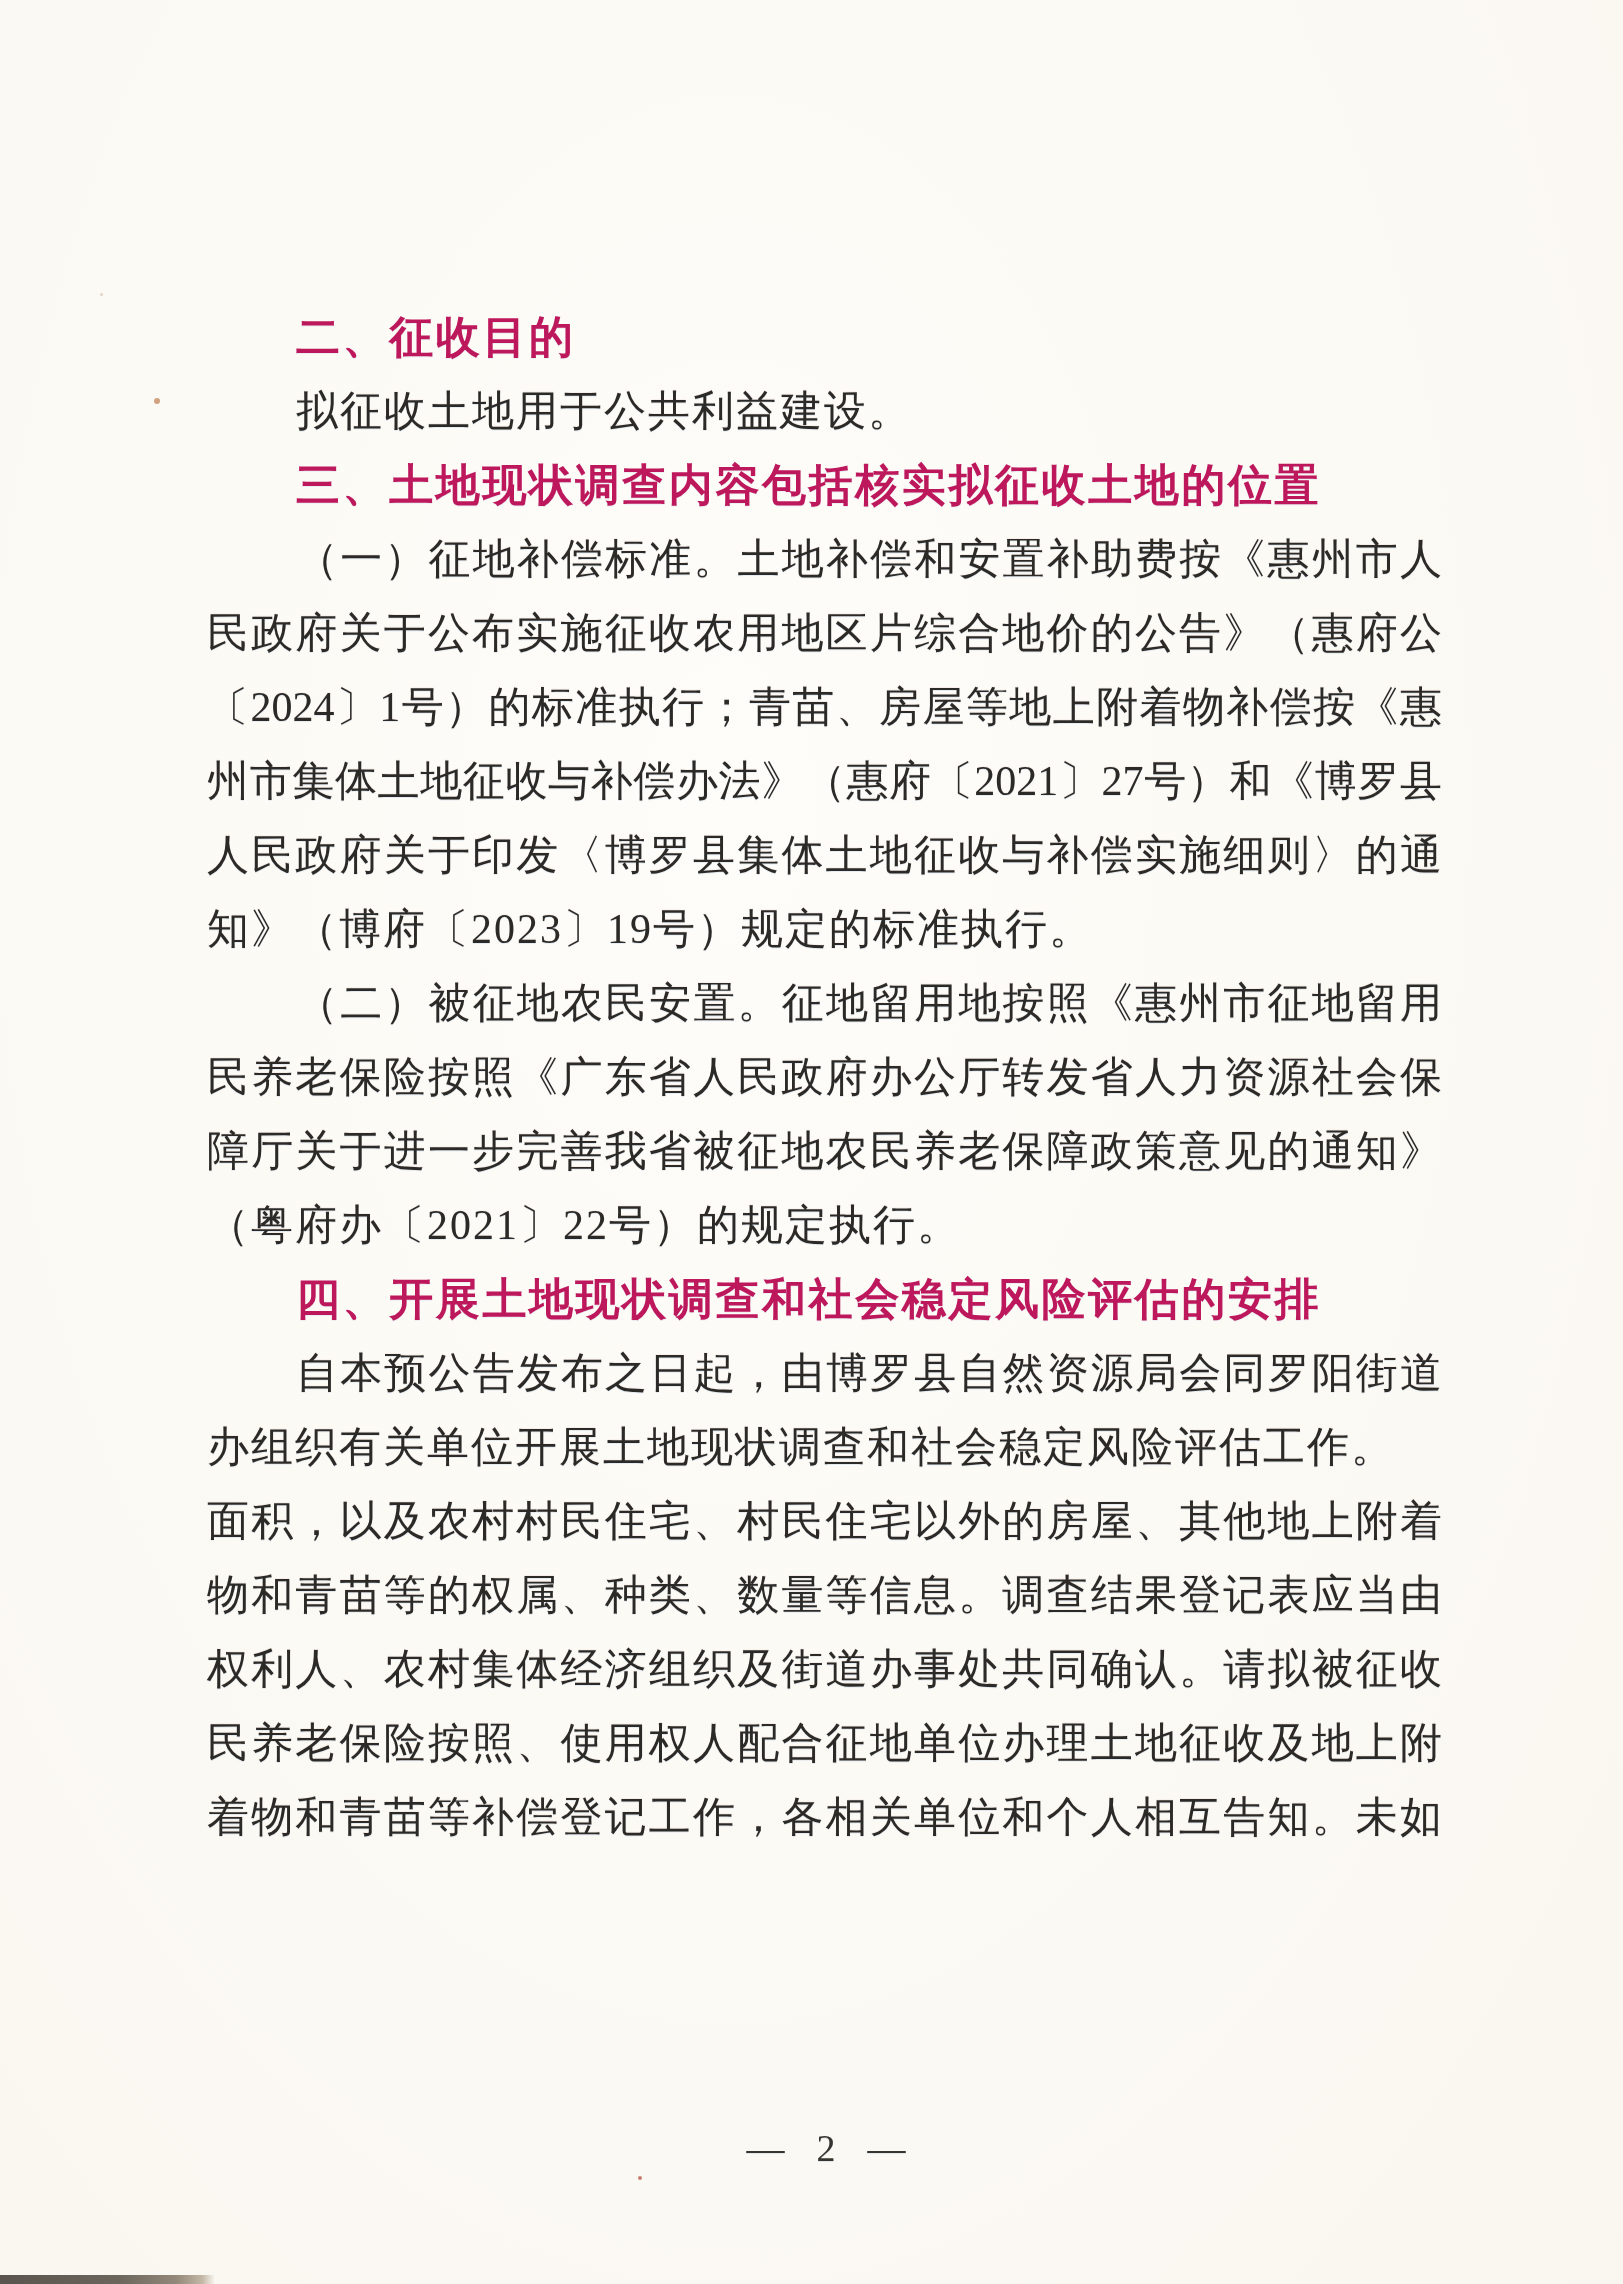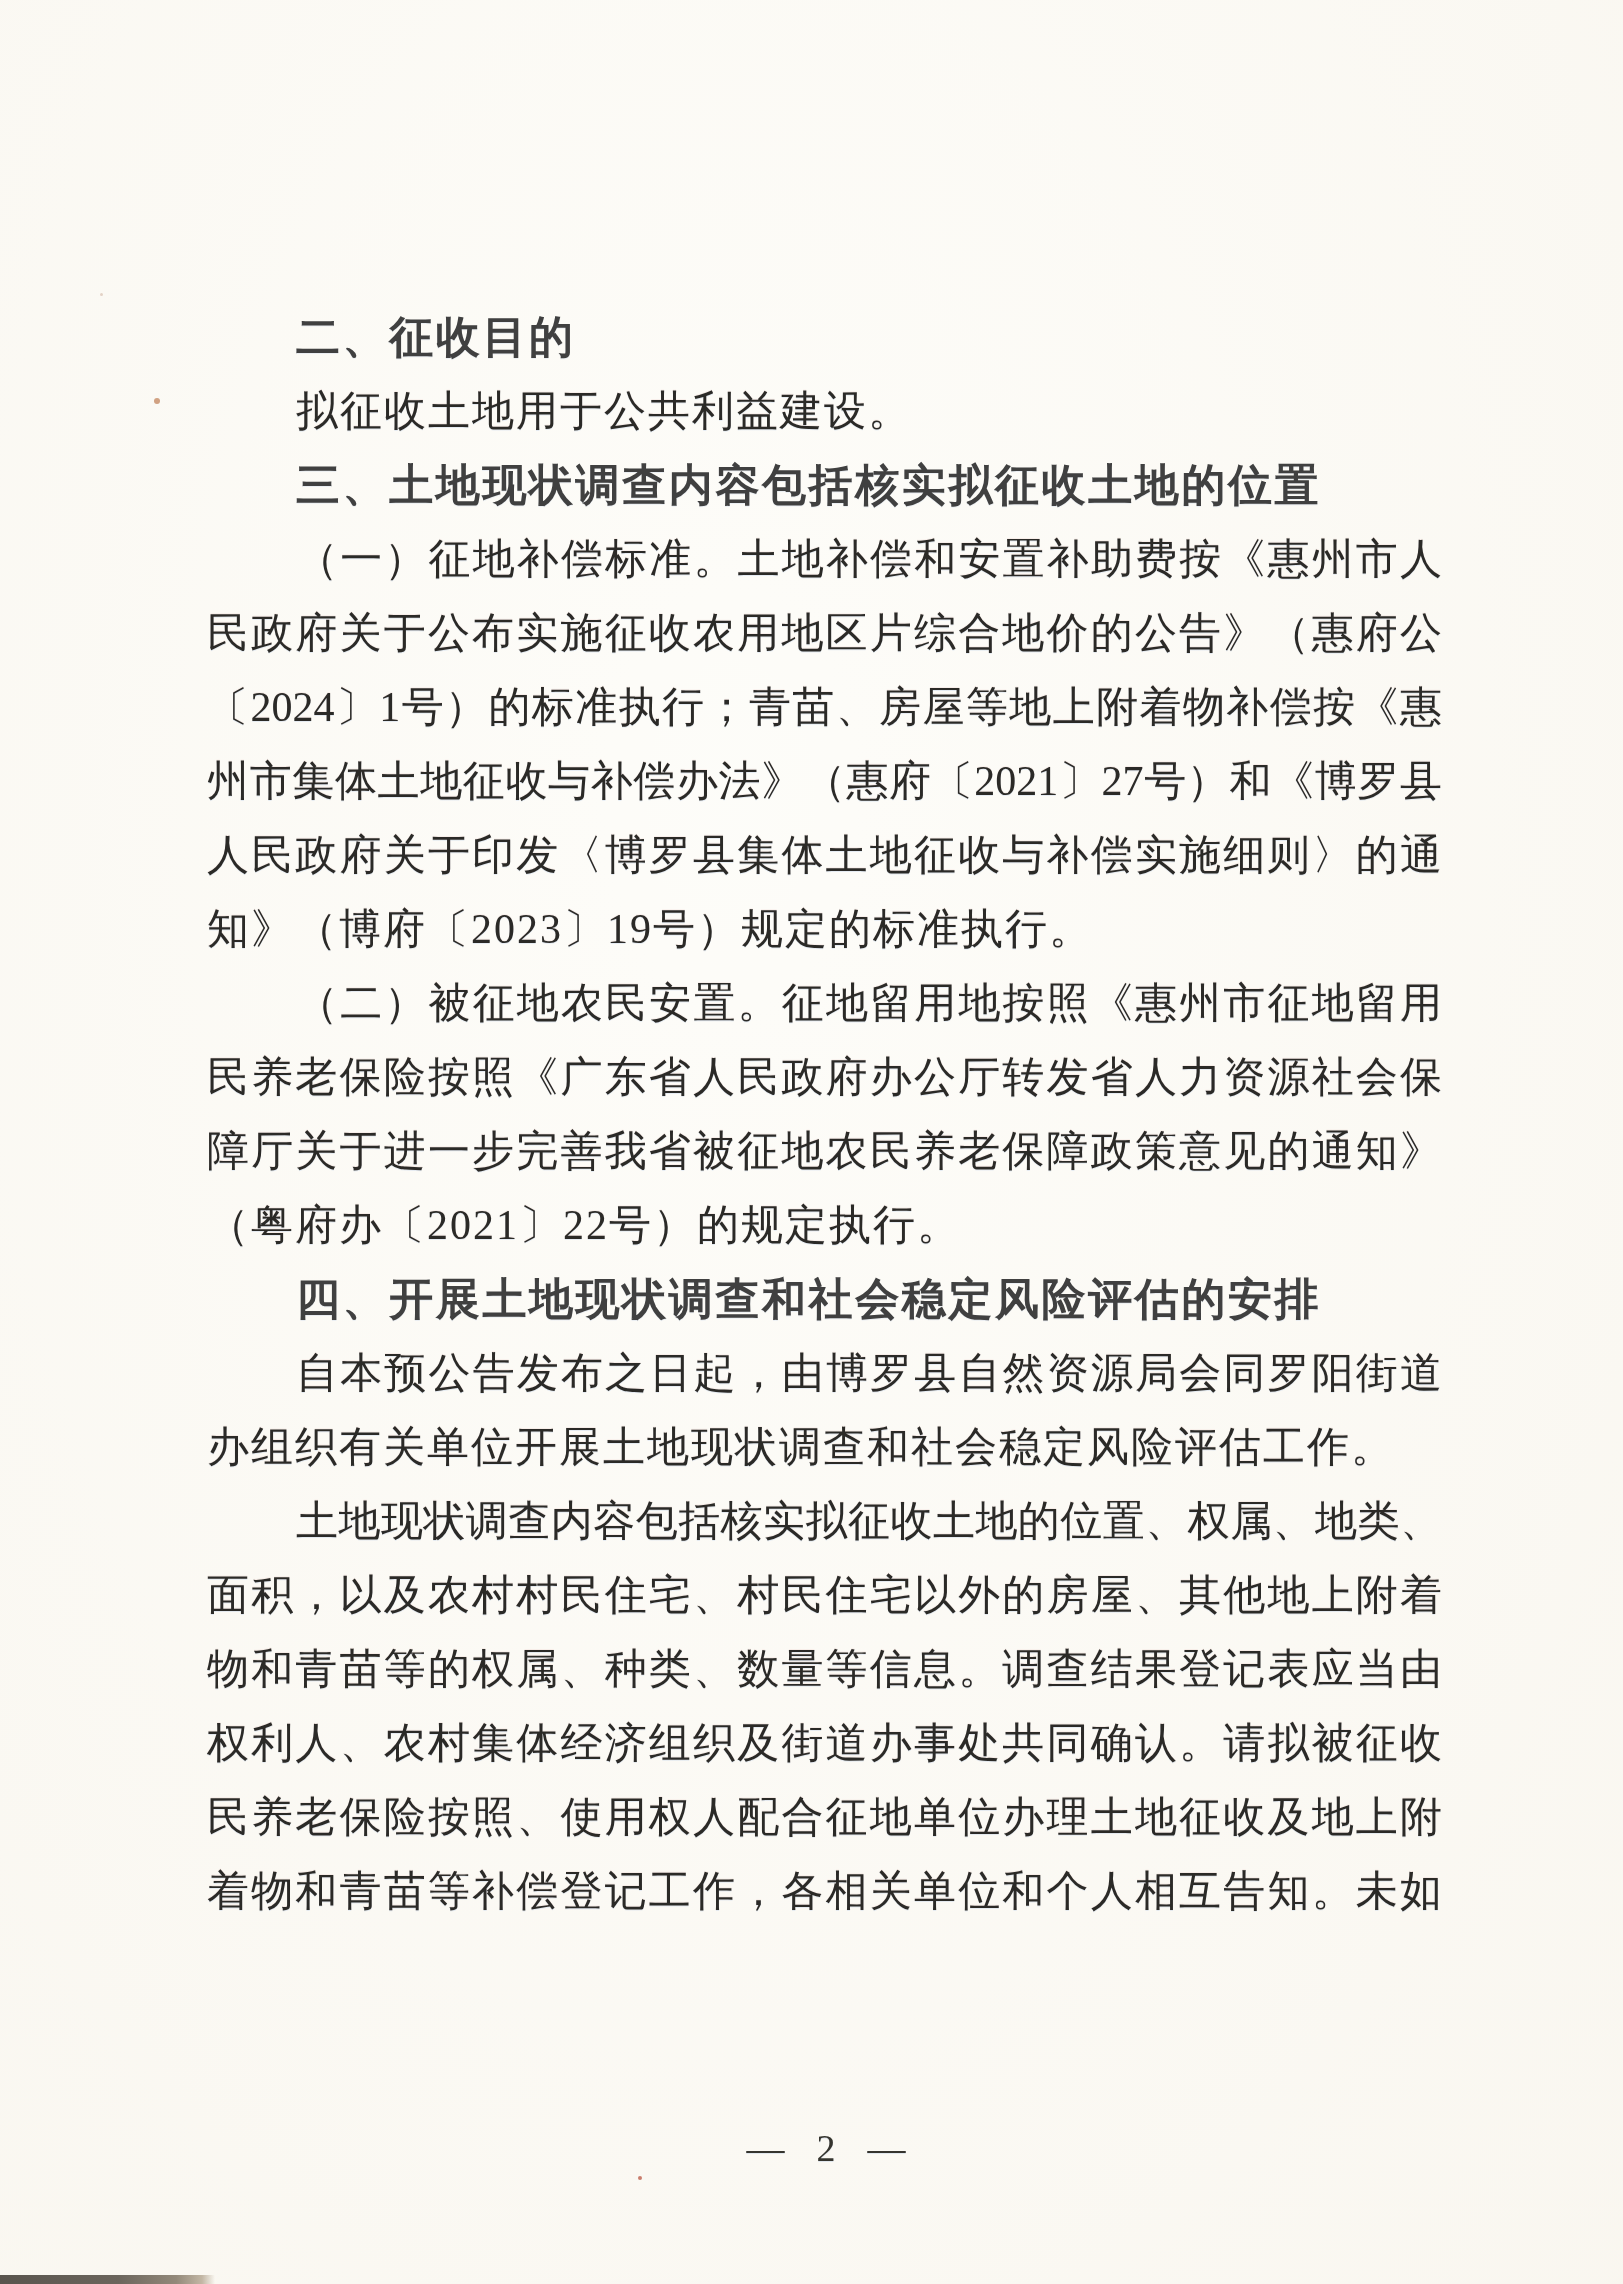--- a/index.html
+++ b/index.html
@@ -47,21 +47,21 @@
     text-justify: inter-character;
   }
   .line.indent {
     text-indent: 89px;
   }
   .line.heading {
     font-family: "Liberation Sans", sans-serif;
     font-weight: 700;
     font-size: 44px;
     letter-spacing: 2.6px;
-    color: #404040;
+    color: #be185d;
     text-shadow: 0 1.3px 0 rgba(80, 130, 205, 0.10);
   }
   .page-number {
     position: absolute;
     top: 2117px;
     left: 17px;
     width: 1624px;
     height: 63px;
     line-height: 63px;
     text-align: center;
@@ -130,21 +130,20 @@
       <div class="line justify">州市集体土地征收与补偿办法》（惠府〔2021〕27号）和《博罗县</div>
       <div class="line justify">人民政府关于印发〈博罗县集体土地征收与补偿实施细则〉的通</div>
       <div class="line">知》（博府〔2023〕19号）规定的标准执行。</div>
       <div class="line indent justify">（二）被征地农民安置。征地留用地按照《惠州市征地留用</div>
       <div class="line justify">民养老保险按照《广东省人民政府办公厅转发省人力资源社会保</div>
       <div class="line justify">障厅关于进一步完善我省被征地农民养老保障政策意见的通知》</div>
       <div class="line">（粤府办〔2021〕22号）的规定执行。</div>
       <div class="line heading indent">四、开展土地现状调查和社会稳定风险评估的安排</div>
       <div class="line indent justify">自本预公告发布之日起，由博罗县自然资源局会同罗阳街道</div>
       <div class="line">办组织有关单位开展土地现状调查和社会稳定风险评估工作。</div>
-      <div class="line indent justify">土地现状调查内容包括核实拟征收土地的位置、权属、地类、</div>
       <div class="line justify">面积，以及农村村民住宅、村民住宅以外的房屋、其他地上附着</div>
       <div class="line justify">物和青苗等的权属、种类、数量等信息。调查结果登记表应当由</div>
       <div class="line justify">权利人、农村集体经济组织及街道办事处共同确认。请拟被征收</div>
       <div class="line justify">民养老保险按照、使用权人配合征地单位办理土地征收及地上附</div>
       <div class="line justify">着物和青苗等补偿登记工作，各相关单位和个人相互告知。未如</div>
     </div>
   <div class="page-number">— 2 —</div>
   <div class="speck speck-1"></div>
   <div class="speck speck-2"></div>
   <div class="speck speck-3"></div>

